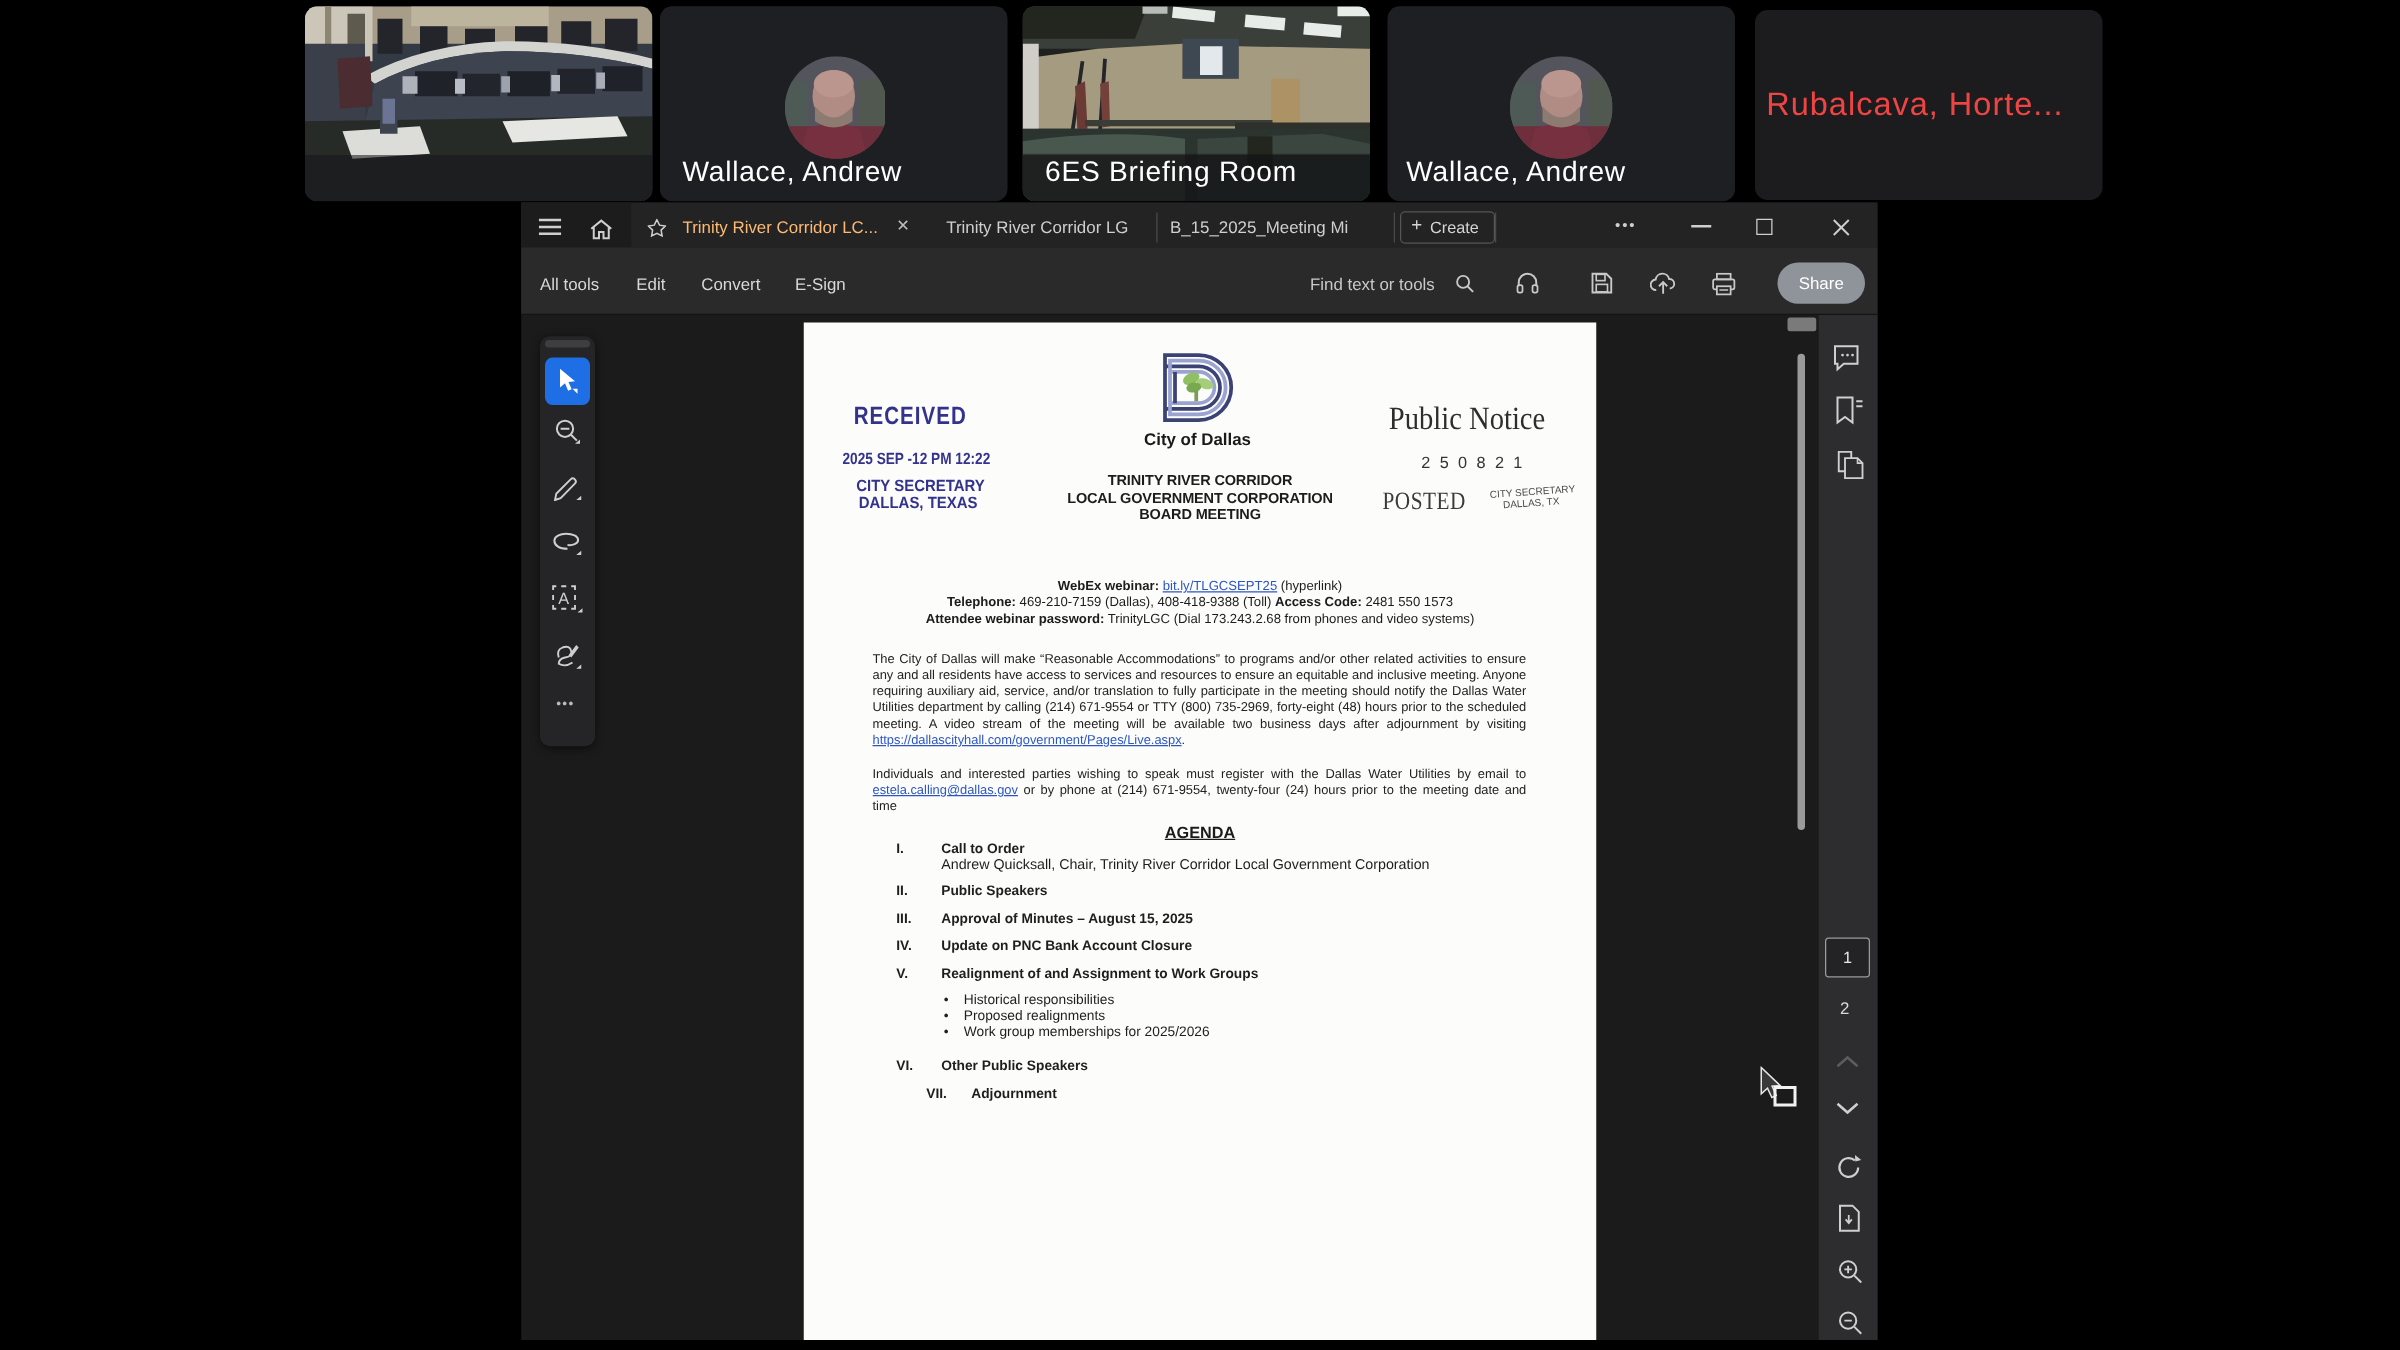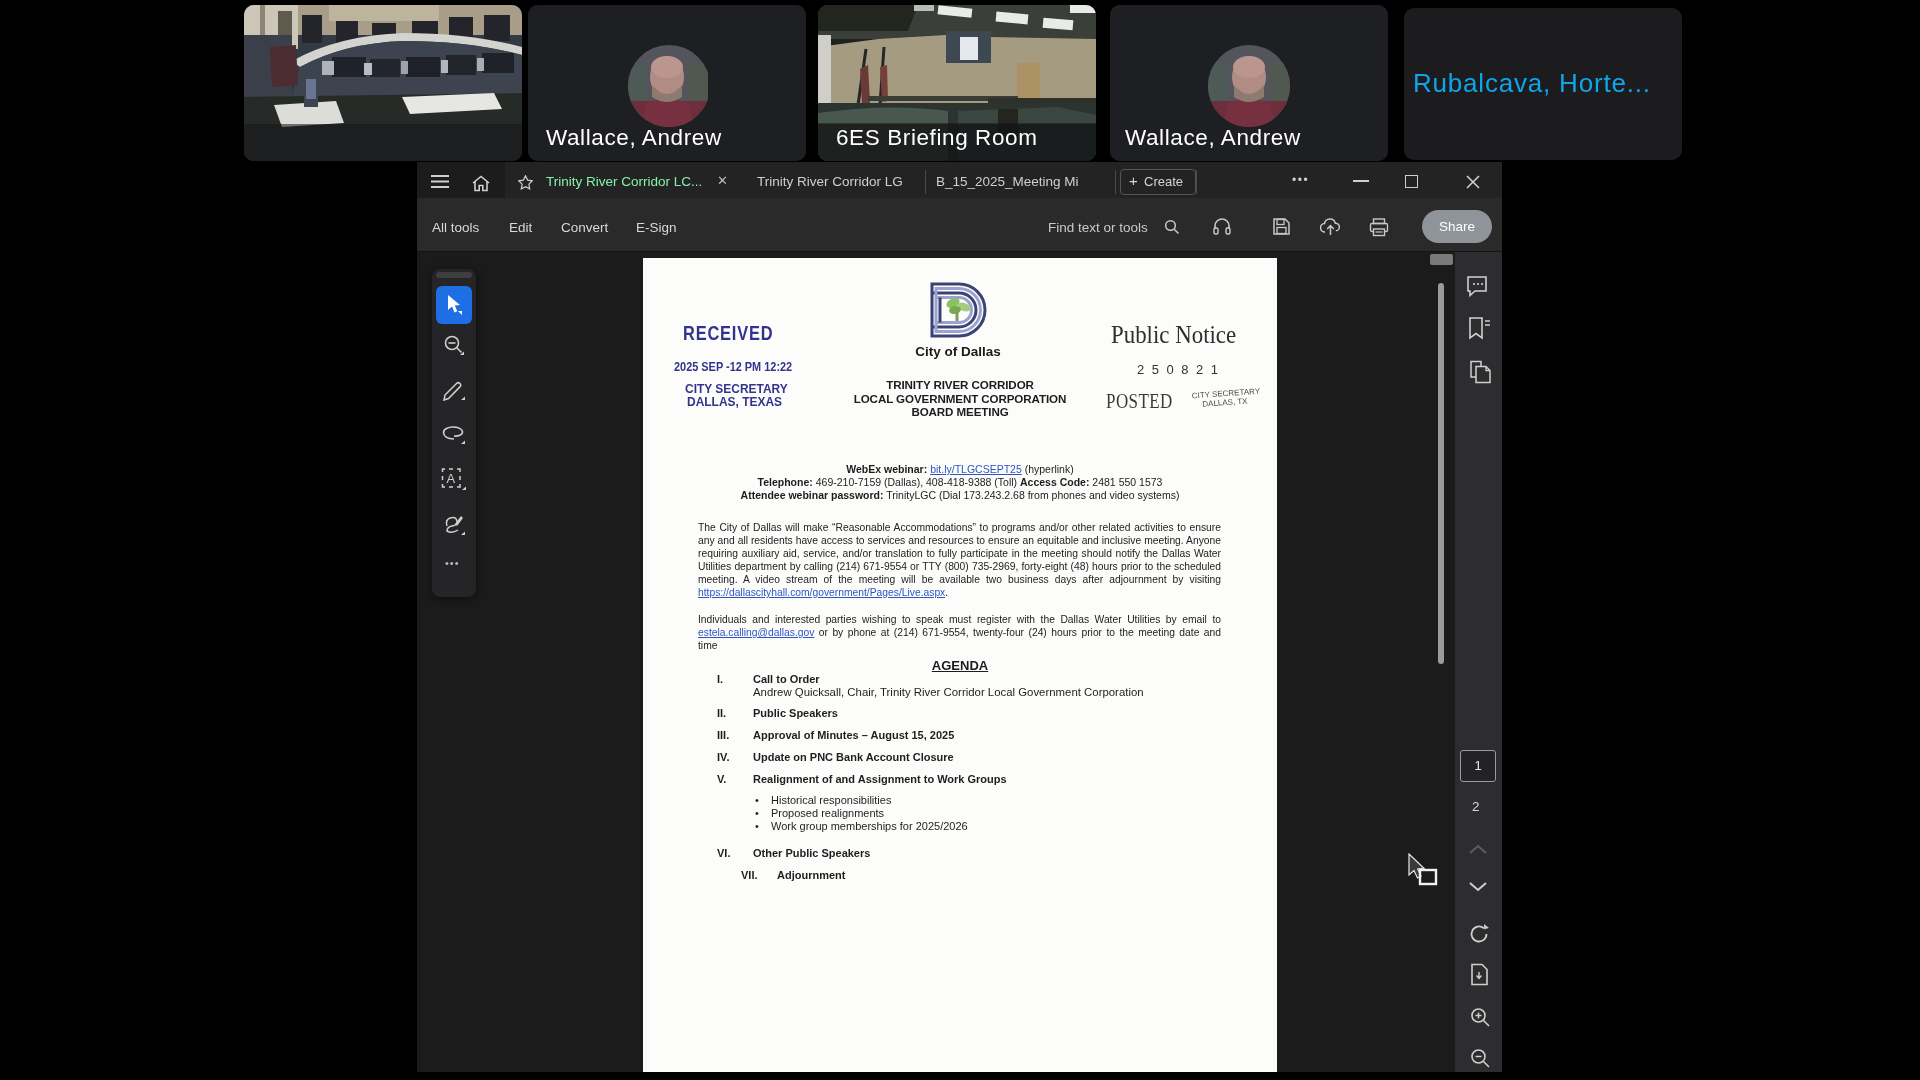--- a/index.html
+++ b/index.html
@@ -131,21 +131,21 @@
       <path d="M112,122 L118,98 Q139,90 160,98 L166,122 Z" fill="#76303f"></path>
       <ellipse cx="139" cy="72" rx="17" ry="21" fill="#b18c85"></ellipse>
       <ellipse cx="139" cy="62" rx="16" ry="11" fill="#bb968e"></ellipse>
       <path d="M124,80 Q139,98 154,80 L154,92 Q139,102 124,92 Z" fill="#8d7a70"></path>
     </g>
   </svg>
   <div class="cap" style="padding-left:15px;">Wallace, Andrew</div>
 </div>
 
 <div class="tile" style="left:1404px; top:8px; height:152px; background:#1c1c1f;">
-  <div style="position:absolute; left:9px; top:60px; color:#0ea5e9; font-size:26px; letter-spacing:0.8px;">Rubalcava, Horte...</div>
+  <div style="position:absolute; left:9px; top:60px; color:#ef4444; font-size:26px; letter-spacing:0.8px;">Rubalcava, Horte...</div>
 </div>
 
 <div class="abs" id="win" style="left:417px; top:162px; width:1085px; height:910px; background:#1b1b1c;">
 
   <div class="abs" style="left:0; top:0; width:1085px; height:36px; background:#232324;"></div>
   <div class="abs" style="left:0; top:0; width:88px; height:36px; background:#1c1c1d;"></div>
 
   <svg class="abs" style="left:14px; top:12px;" width="18" height="15" viewBox="0 0 18 15">
     <g stroke="#cfcfcf" stroke-width="2">
         <line x1="0" y1="2" x2="18" y2="2"></line>
@@ -154,21 +154,21 @@
       </g>
   </svg>
 
   <svg class="abs" style="left:54px; top:13px;" width="20" height="17" viewBox="0 0 20 17">
     <path d="M2,8 L10,1.5 L18,8 M4,6.5 V15.5 H8.2 V10.5 H11.8 V15.5 H16 V6.5" fill="none" stroke="#cfcfcf" stroke-width="1.6"></path>
   </svg>
 
   <svg class="abs" style="left:101px; top:13px;" width="15" height="15" viewBox="0 0 15 15">
     <path d="M7.5,0.8 L9.6,5.1 L14.3,5.8 L10.9,9.1 L11.7,13.8 L7.5,11.6 L3.3,13.8 L4.1,9.1 L0.7,5.8 L5.4,5.1 Z" fill="none" stroke="#cfcfcf" stroke-width="1.2"></path>
   </svg>
-  <div class="abs" style="left:129px; top:12px; color:#86efac; font-size:13.5px;">Trinity River Corridor LC...</div>
+  <div class="abs" style="left:129px; top:12px; color:#fdba74; font-size:13.5px;">Trinity River Corridor LC...</div>
   <div class="abs" style="left:300px; top:11px; color:#bbb; font-size:13px;">✕</div>
   <div class="abs" style="left:340px; top:12px; color:#cfcfcf; font-size:13.5px;">Trinity River Corridor LG</div>
   <div class="abs" style="left:508px; top:8px; width:1px; height:24px; background:#4a4a4a;"></div>
   <div class="abs" style="left:519px; top:12px; color:#cfcfcf; font-size:13.5px;">B_15_2025_Meeting Mi</div>
   <div class="abs" style="left:698px; top:8px; width:1px; height:24px; background:#4a4a4a;"></div>
   <div class="abs" style="left:703px; top:7px; width:76px; height:26px; border:1px solid #555; border-radius:4px;"></div>
   <div class="abs" style="left:712px; top:10px; color:#d5d5d5; font-size:15px;">+</div>
   <div class="abs" style="left:727px; top:12px; color:#d5d5d5; font-size:13px;">Create</div>
   <div class="abs" style="left:779px; top:8px; width:1px; height:24px; background:#4a4a4a;"></div>
   <div class="abs" style="left:875px; top:11px; color:#cfcfcf; font-size:12px; letter-spacing:1.5px;">•••</div>

